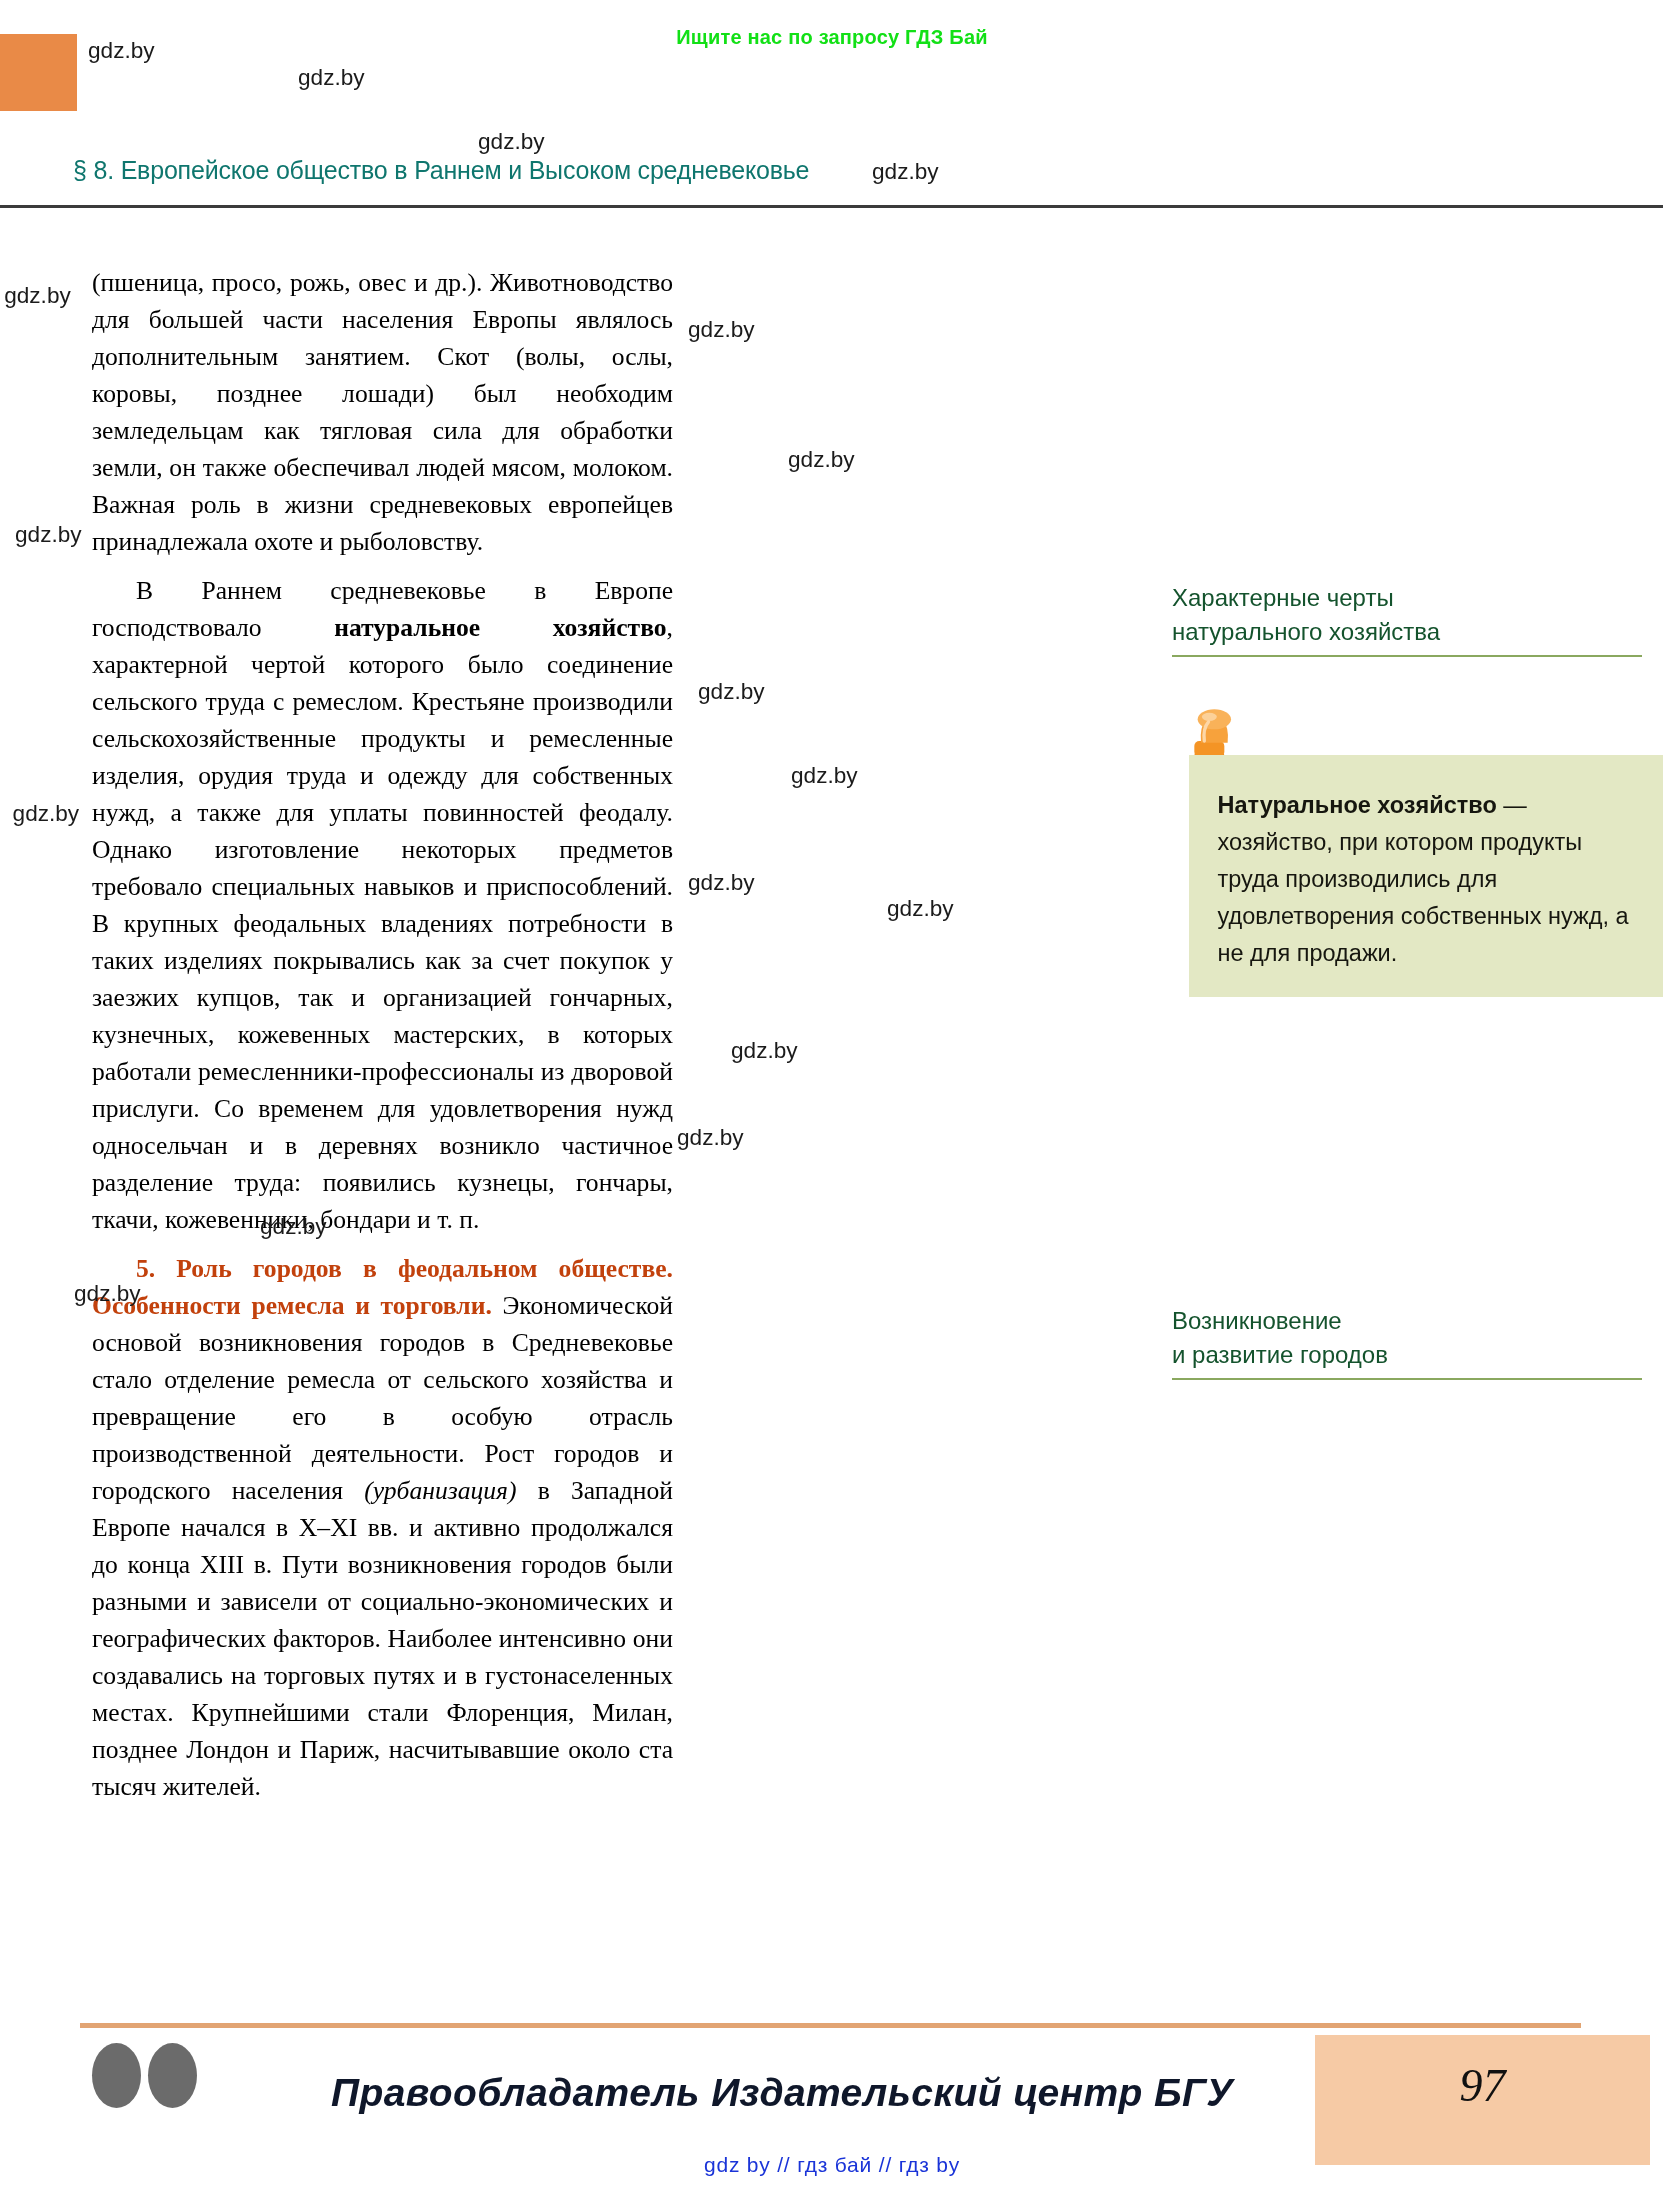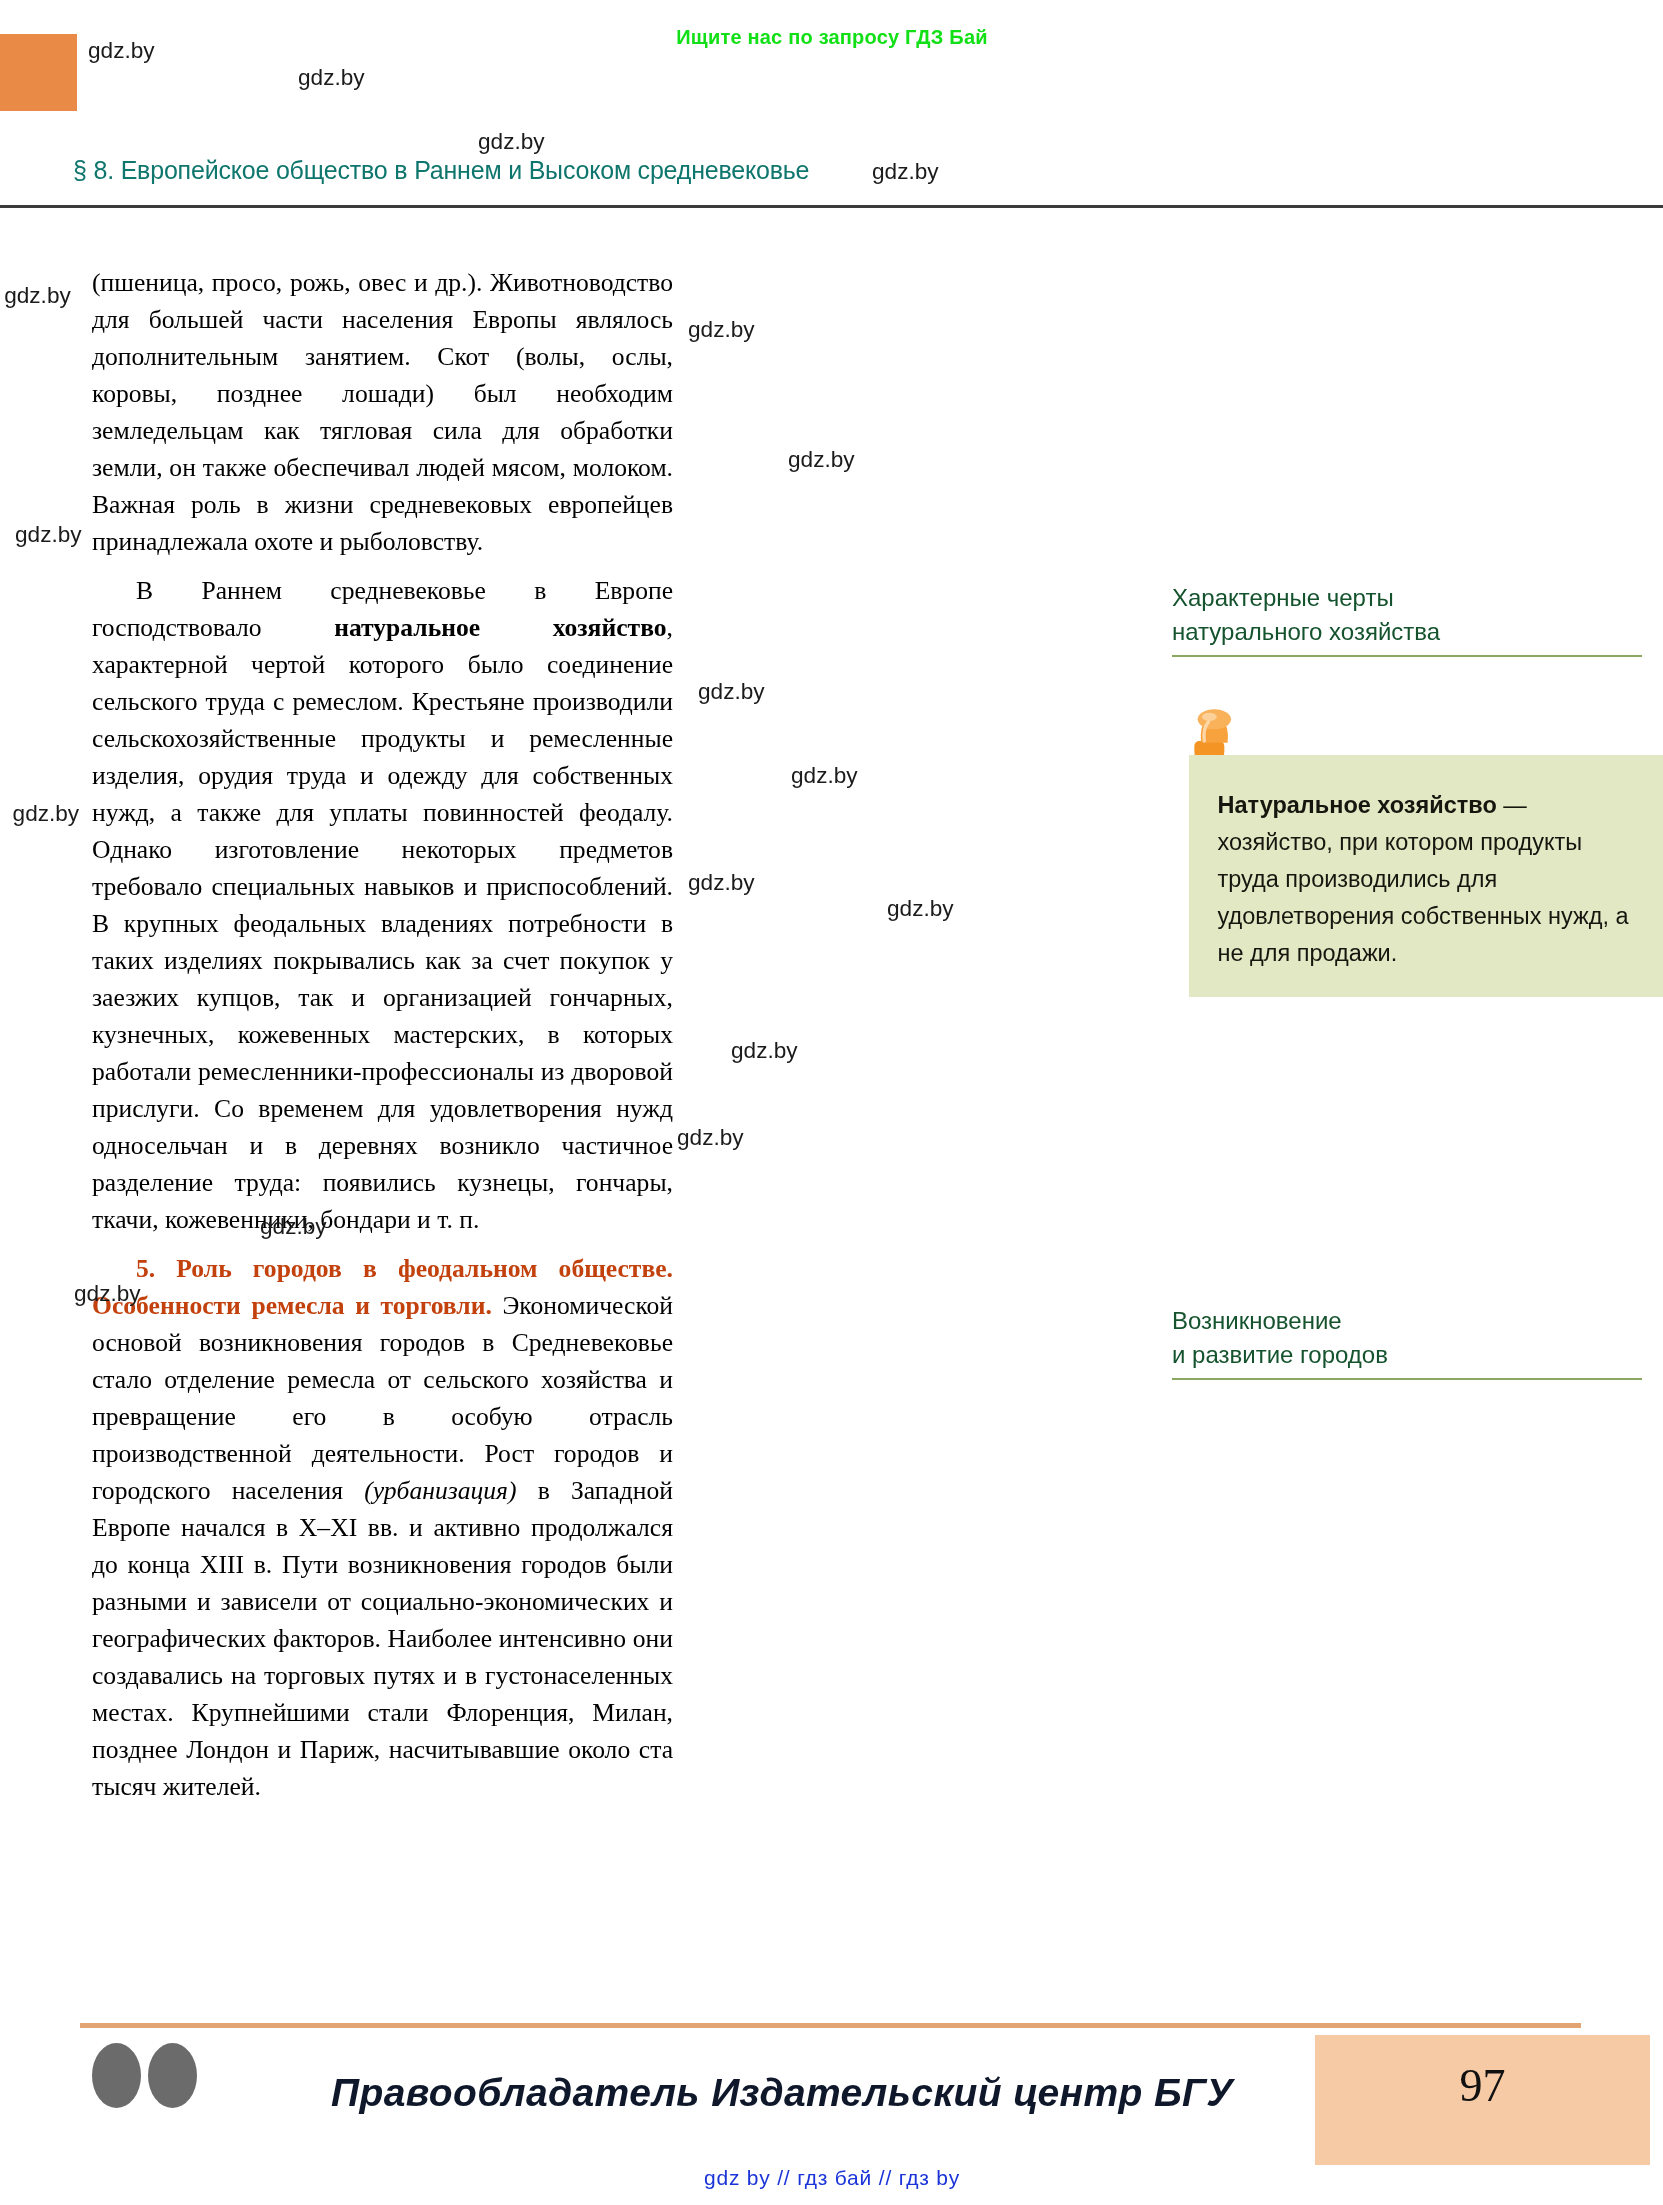--- a/index.html
+++ b/index.html
@@ -181,33 +181,33 @@
   }
   .page-number {
     position: absolute;
     left: 1315px;
     top: 2059px;
     width: 335px;
     text-align: center;
     font-family: "Liberation Serif", serif;
     font-size: 46px;
     color: #111111;
+    font-style: italic;
   }
 
   .bottom-links {
     position: absolute;
     left: 0;
     top: 2153px;
     width: 1664px;
     text-align: center;
     font-family: "Liberation Sans", sans-serif;
     font-size: 21px;
     color: #1a34d8;
     letter-spacing: 0.8px;
-    margin-top: 13px;
   }
 
   
   .wm {
     position: absolute;
     font-family: "Liberation Sans", sans-serif;
     font-size: 22.6px;
     color: #1b1b1b;
     white-space: nowrap;
   }

